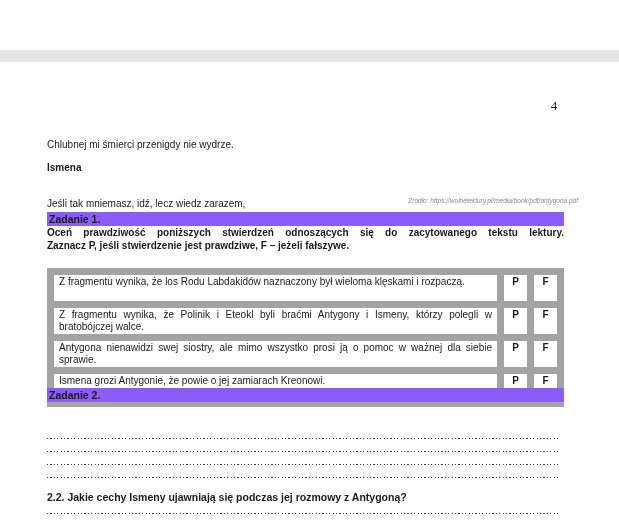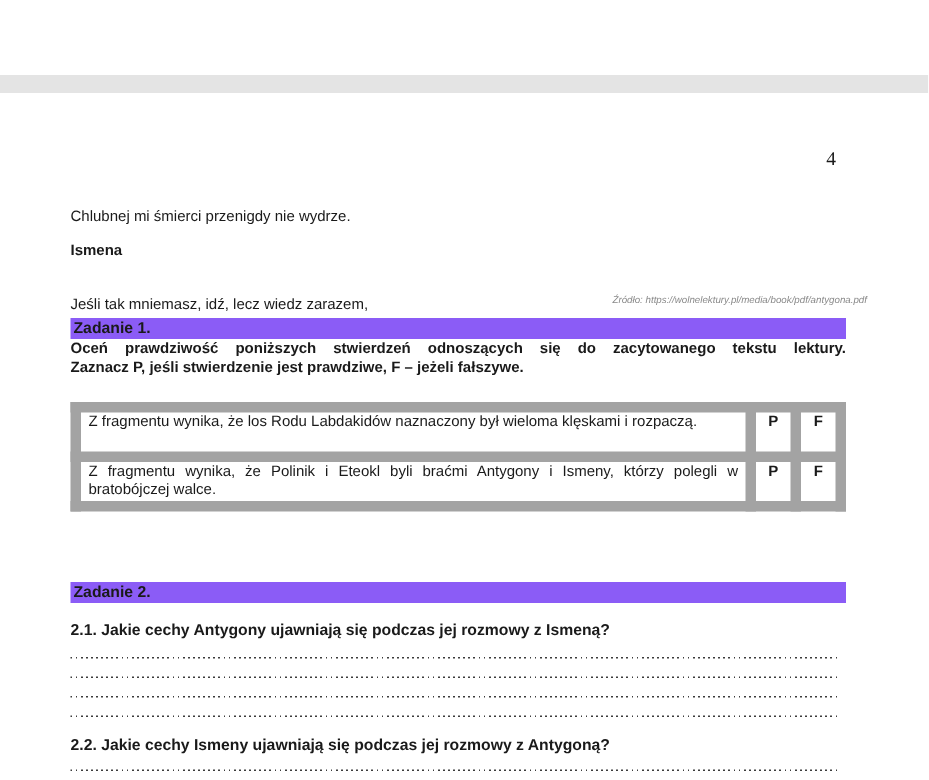--- a/index.html
+++ b/index.html
@@ -70,29 +70,38 @@
           <tr class="r1">
         <td class="stmt">Z fragmentu wynika, że los Rodu Labdakidów naznaczony był wieloma klęskami i rozpaczą.</td>
         <td class="pf">P</td>
         <td class="pf">F</td>
       </tr>
       <tr class="r2">
         <td class="stmt">Z fragmentu wynika, że Polinik i Eteokl byli braćmi Antygony i Ismeny, którzy polegli w bratobójczej walce.</td>
         <td class="pf">P</td>
         <td class="pf">F</td>
       </tr>
+      <tr class="r3">
+        <td class="stmt">Antygona nienawidzi swej siostry, ale mimo wszystko prosi ją o pomoc w ważnej dla siebie sprawie.</td>
+        <td class="pf">P</td>
+        <td class="pf">F</td>
+      </tr>
+      <tr class="r4">
+        <td class="stmt">Ismena grozi Antygonie, że powie o jej zamiarach Kreonowi.</td>
+        <td class="pf">P</td>
+        <td class="pf">F</td>
+      </tr>
     </tbody>
       </table>
   </div>
 
   <div id="band2" class="abs band">
     <span>Zadanie 2.</span>
   </div>
 
-  <div id="q1" class="abs question">2.1. Jakie cechy Antygony ujawniają się podczas jej rozmowy z Ismeną?</div>
 
   <div class="abs ans-line" style="top:426px;"></div>
   <div class="abs ans-line" style="top:439px;"></div>
   <div class="abs ans-line" style="top:452px;"></div>
   <div class="abs ans-line" style="top:465px;"></div>
 
   <div id="q2" class="abs question">2.2. Jakie cechy Ismeny ujawniają się podczas jej rozmowy z Antygoną?</div>
 
   <div class="abs ans-line" style="top:501px;"></div>
 

